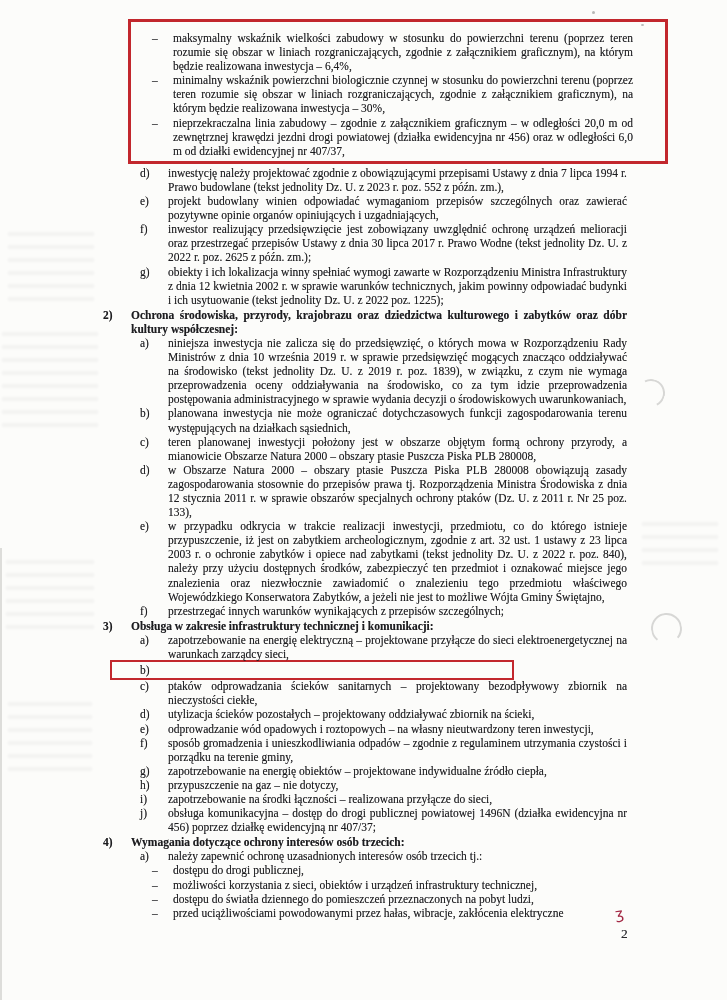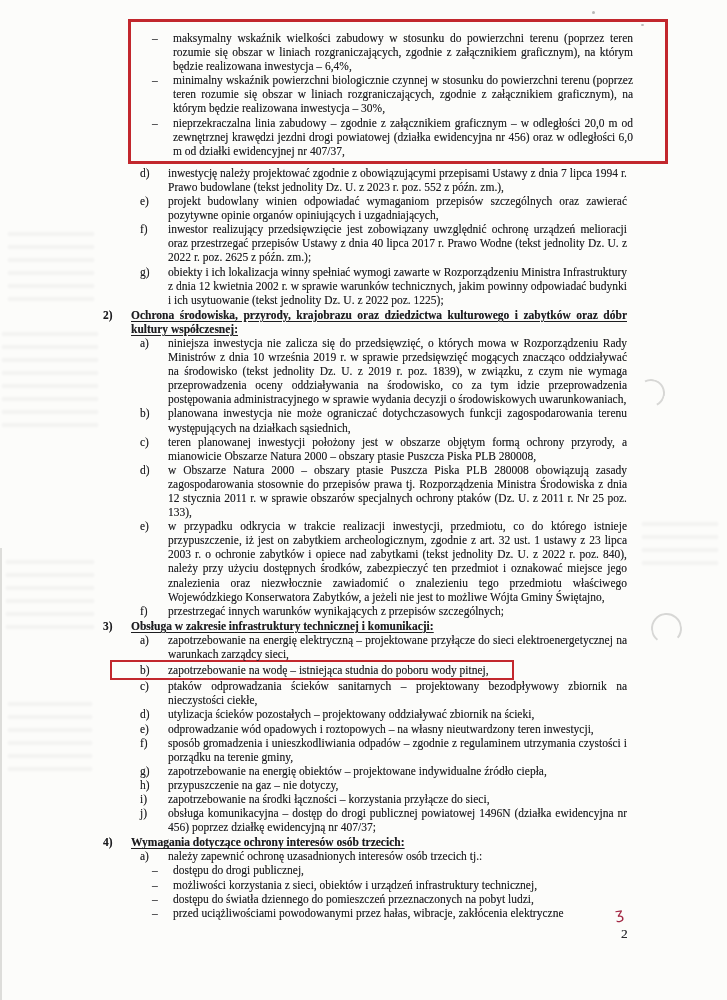--- a/index.html
+++ b/index.html
@@ -38,21 +38,21 @@
   .row.sub.boxed{
     border:2px solid #c2272d;
     margin-left:7px;margin-right:113px;
     padding:1px 2px 1px 28px;
     margin-top:-1px;margin-bottom:-1px;
   }
   .row.sub.boxed .marker{flex:0 0 28px;}
   
   .row.head{font-weight:700;margin-top:1px;}
   .row.head .marker{flex:0 0 28px;}
-  .row.head .heading{flex:1;text-decoration:underline;text-underline-offset:2px;text-align:justify;}
+  .row.head .heading{flex:1;text-underline-offset:2px;text-align:justify;}
   
   .paraph{
     position:absolute;left:615px;top:905px;
     font-family:"DejaVu Sans",sans-serif;
     font-size:15px;color:#a32844;
     transform:rotate(-8deg);
     text-shadow:none;
   }
   .pageno{
     position:absolute;left:621px;top:926px;
@@ -108,21 +108,21 @@
     <div class="row sub">
       <span class="marker">d)</span>
       <span class="text">inwestycję należy projektować zgodnie z obowiązującymi przepisami Ustawy z dnia 7 lipca 1994 r. Prawo budowlane (tekst jednolity Dz. U. z 2023 r. poz. 552 z późn. zm.),</span>
     </div>
     <div class="row sub">
       <span class="marker">e)</span>
       <span class="text">projekt budowlany winien odpowiadać wymaganiom przepisów szczególnych oraz zawierać pozytywne opinie organów opiniujących i uzgadniających,</span>
     </div>
     <div class="row sub">
       <span class="marker">f)</span>
-      <span class="text">inwestor realizujący przedsięwzięcie jest zobowiązany uwzględnić ochronę urządzeń melioracji oraz przestrzegać przepisów Ustawy z dnia 40 lipca 2017 r. Prawo Wodne (tekst jednolity Dz. U. z 2022 r. poz. 2625 z późn. zm.);</span>
+      <span class="text">inwestor realizujący przedsięwzięcie jest zobowiązany uwzględnić ochronę urządzeń melioracji oraz przestrzegać przepisów Ustawy z dnia 30 lipca 2017 r. Prawo Wodne (tekst jednolity Dz. U. z 2022 r. poz. 2625 z późn. zm.);</span>
     </div>
     <div class="row sub">
       <span class="marker">g)</span>
       <span class="text">obiekty i ich lokalizacja winny spełniać wymogi zawarte w Rozporządzeniu Ministra Infrastruktury z dnia 12 kwietnia 2002 r. w sprawie warunków technicznych, jakim powinny odpowiadać budynki i ich usytuowanie (tekst jednolity Dz. U. z 2022 poz. 1225);</span>
     </div>
 
     <div class="row head">
       <span class="marker">2)</span>
       <span class="heading">Ochrona środowiska, przyrody, krajobrazu oraz dziedzictwa kulturowego i zabytków oraz dóbr kultury współczesnej:</span>
     </div>
@@ -154,21 +154,20 @@
     <div class="row head">
       <span class="marker">3)</span>
       <span class="heading">Obsługa w zakresie infrastruktury technicznej i komunikacji:</span>
     </div>
     <div class="row sub">
       <span class="marker">a)</span>
       <span class="text">zapotrzebowanie na energię elektryczną – projektowane przyłącze do sieci elektroenergetycznej na warunkach zarządcy sieci,</span>
     </div>
     <div class="row sub boxed">
       <span class="marker">b)</span>
-      <span class="text">zapotrzebowanie na wodę – istniejąca studnia do poboru wody pitnej,</span>
     </div>
     <div class="row sub">
       <span class="marker">c)</span>
       <span class="text">ptaków odprowadzania ścieków sanitarnych – projektowany bezodpływowy zbiornik na nieczystości ciekłe,</span>
     </div>
     <div class="row sub">
       <span class="marker">d)</span>
       <span class="text">utylizacja ścieków pozostałych – projektowany oddziaływać zbiornik na ścieki,</span>
     </div>
     <div class="row sub">
@@ -182,21 +181,21 @@
     <div class="row sub">
       <span class="marker">g)</span>
       <span class="text">zapotrzebowanie na energię obiektów – projektowane indywidualne źródło ciepła,</span>
     </div>
     <div class="row sub">
       <span class="marker">h)</span>
       <span class="text">przypuszczenie na gaz – nie dotyczy,</span>
     </div>
     <div class="row sub">
       <span class="marker">i)</span>
-      <span class="text">zapotrzebowanie na środki łączności – korzystania przyłącze do sieci,</span>
+      <span class="text">zapotrzebowanie na środki łączności – realizowana przyłącze do sieci,</span>
     </div>
     <div class="row sub">
       <span class="marker">j)</span>
       <span class="text">obsługa komunikacyjna – dostęp do drogi publicznej powiatowej 1496N (działka ewidencyjna nr 456) poprzez działkę ewidencyjną nr 407/37;</span>
     </div>
 
     <div class="row head">
       <span class="marker">4)</span>
       <span class="heading">Wymagania dotyczące ochrony interesów osób trzecich:</span>
     </div>

